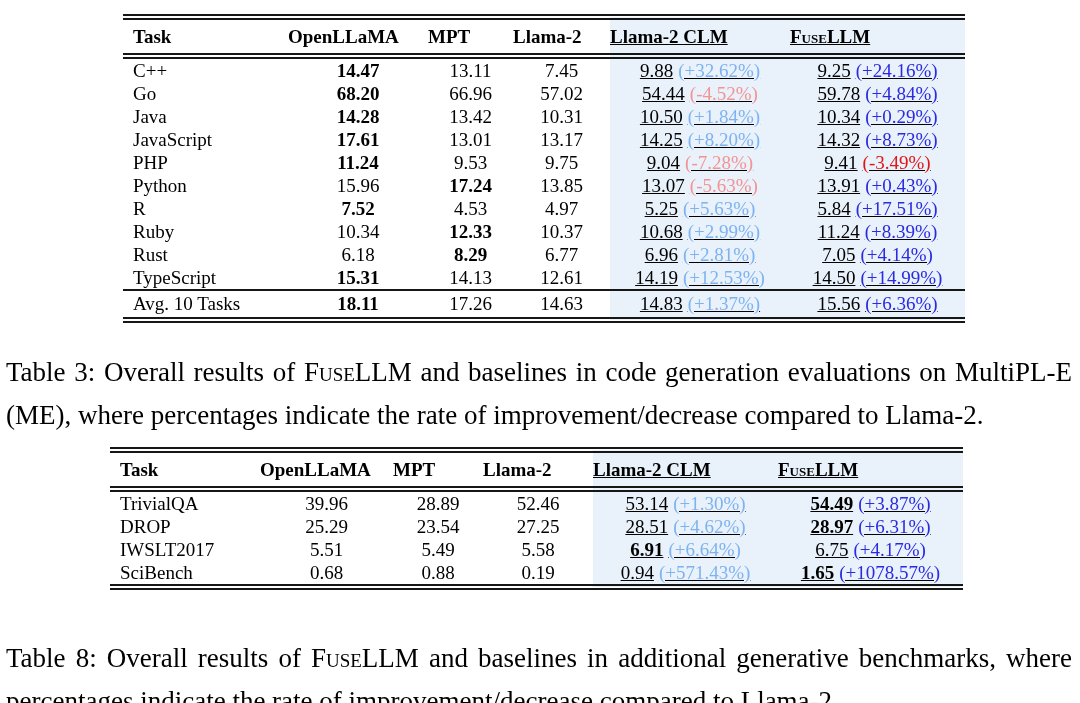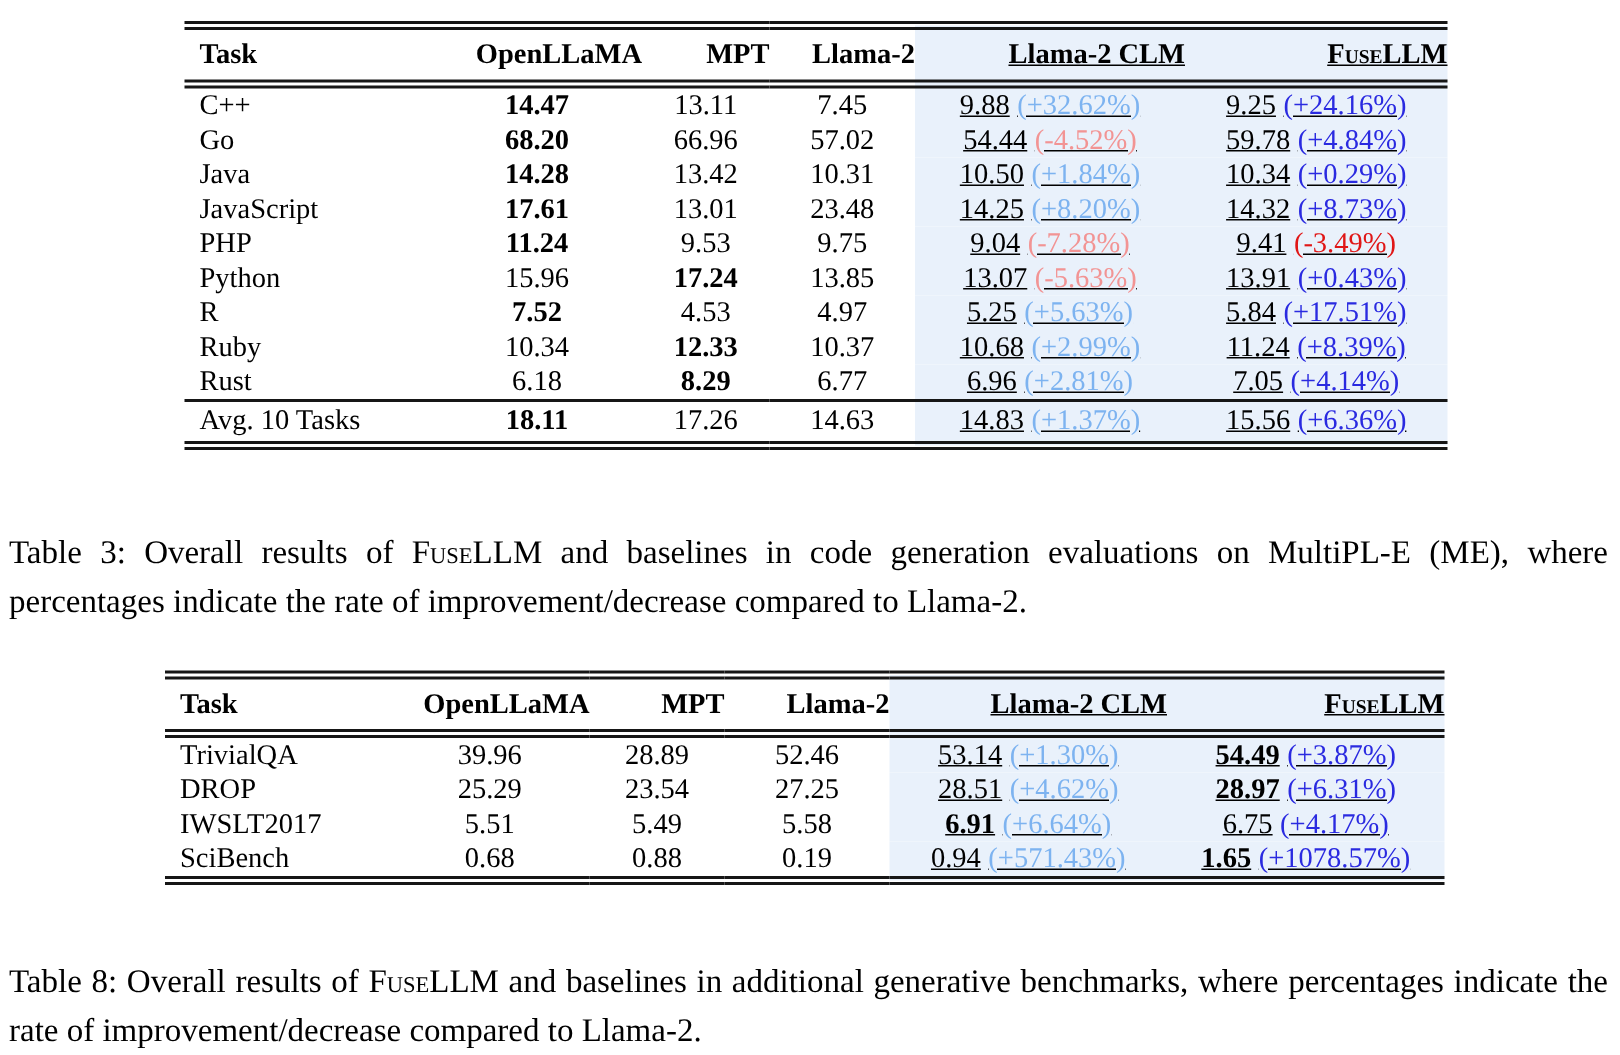--- a/index.html
+++ b/index.html
@@ -10,41 +10,41 @@
   }
   .tbl-wrap{position:absolute;}
   table.results{
     border-collapse:collapse;table-layout:fixed;width:100%;
     border-top:6px double var(--rule);border-bottom:6px double var(--rule);
     font-size:19px;
   }
   table.results thead th{
     border-bottom:6px double var(--rule);
     font-weight:bold;font-size:19px;height:33px;vertical-align:middle;
-    text-align:right;padding:0;
+    text-align:left;padding:0;
   }
   table.results td{
     height:23px;text-align:center;vertical-align:middle;padding:0;
     white-space:nowrap;
   }
   table.results th.task, table.results td.task{
     text-align:left;padding-left:10px;margin-left:40px;
   }
   tbody.avg td{border-top:2.5px solid var(--rule);height:26px;}
   .hl{background:var(--hl-bg);text-decoration:underline;}
   .sc{font-variant:small-caps;}
   .bold{font-weight:bold;}
   .pct{margin-left:5px;}
   td.clm .pct.pos{color:var(--clm-pos);}
   td.clm .pct.neg{color:var(--clm-neg);}
   td.fuse .pct.pos{color:var(--fuse-pos);}
   td.fuse .pct.neg{color:var(--fuse-neg);}
   .caption{
     position:absolute;left:6px;width:1066px;
-    font-size:22px;line-height:33px;text-align:justify;margin:0;
+    font-size:27px;line-height:43px;text-align:justify;margin:0;
   }
   #t3-wrap{left:123px;top:14px;width:842px;}
   #t8-wrap{left:110px;top:447px;width:853px;}
   #cap3{top:351px;}
   #cap8{top:637px;}
 </style>
 </head>
 <body>
 
 <div class="tbl-wrap" id="t3-wrap">
@@ -89,21 +89,21 @@
           <td><span class="bold">14.28</span></td>
           <td><span class="">13.42</span></td>
           <td><span class="">10.31</span></td>
           <td class="hl clm"><span class="">10.50</span><span class="pct pos">(+1.84%)</span></td>
           <td class="hl fuse"><span class="">10.34</span><span class="pct pos">(+0.29%)</span></td>
         </tr>
         <tr>
           <td class="task">JavaScript</td>
           <td><span class="bold">17.61</span></td>
           <td><span class="">13.01</span></td>
-          <td><span class="">23.48</span></td>
+          <td><span class="">13.17</span></td>
           <td class="hl clm"><span class="">14.25</span><span class="pct pos">(+8.20%)</span></td>
           <td class="hl fuse"><span class="">14.32</span><span class="pct pos">(+8.73%)</span></td>
         </tr>
         <tr>
           <td class="task">PHP</td>
           <td><span class="bold">11.24</span></td>
           <td><span class="">9.53</span></td>
           <td><span class="">9.75</span></td>
           <td class="hl clm"><span class="">9.04</span><span class="pct neg">(-7.28%)</span></td>
           <td class="hl fuse"><span class="">9.41</span><span class="pct neg">(-3.49%)</span></td>
@@ -132,20 +132,28 @@
           <td class="hl clm"><span class="">10.68</span><span class="pct pos">(+2.99%)</span></td>
           <td class="hl fuse"><span class="">11.24</span><span class="pct pos">(+8.39%)</span></td>
         </tr>
         <tr>
           <td class="task">Rust</td>
           <td><span class="">6.18</span></td>
           <td><span class="bold">8.29</span></td>
           <td><span class="">6.77</span></td>
           <td class="hl clm"><span class="">6.96</span><span class="pct pos">(+2.81%)</span></td>
           <td class="hl fuse"><span class="">7.05</span><span class="pct pos">(+4.14%)</span></td>
+        </tr>
+        <tr>
+          <td class="task">TypeScript</td>
+          <td><span class="bold">15.31</span></td>
+          <td><span class="">14.13</span></td>
+          <td><span class="">12.61</span></td>
+          <td class="hl clm"><span class="">14.19</span><span class="pct pos">(+12.53%)</span></td>
+          <td class="hl fuse"><span class="">14.50</span><span class="pct pos">(+14.99%)</span></td>
         </tr>
       </tbody>
     <tbody class="avg">
         <tr>
           <td class="task">Avg. 10 Tasks</td>
           <td><span class="bold">18.11</span></td>
           <td><span class="">17.26</span></td>
           <td><span class="">14.63</span></td>
           <td class="hl clm"><span class="">14.83</span><span class="pct pos">(+1.37%)</span></td>
           <td class="hl fuse"><span class="">15.56</span><span class="pct pos">(+6.36%)</span></td>

